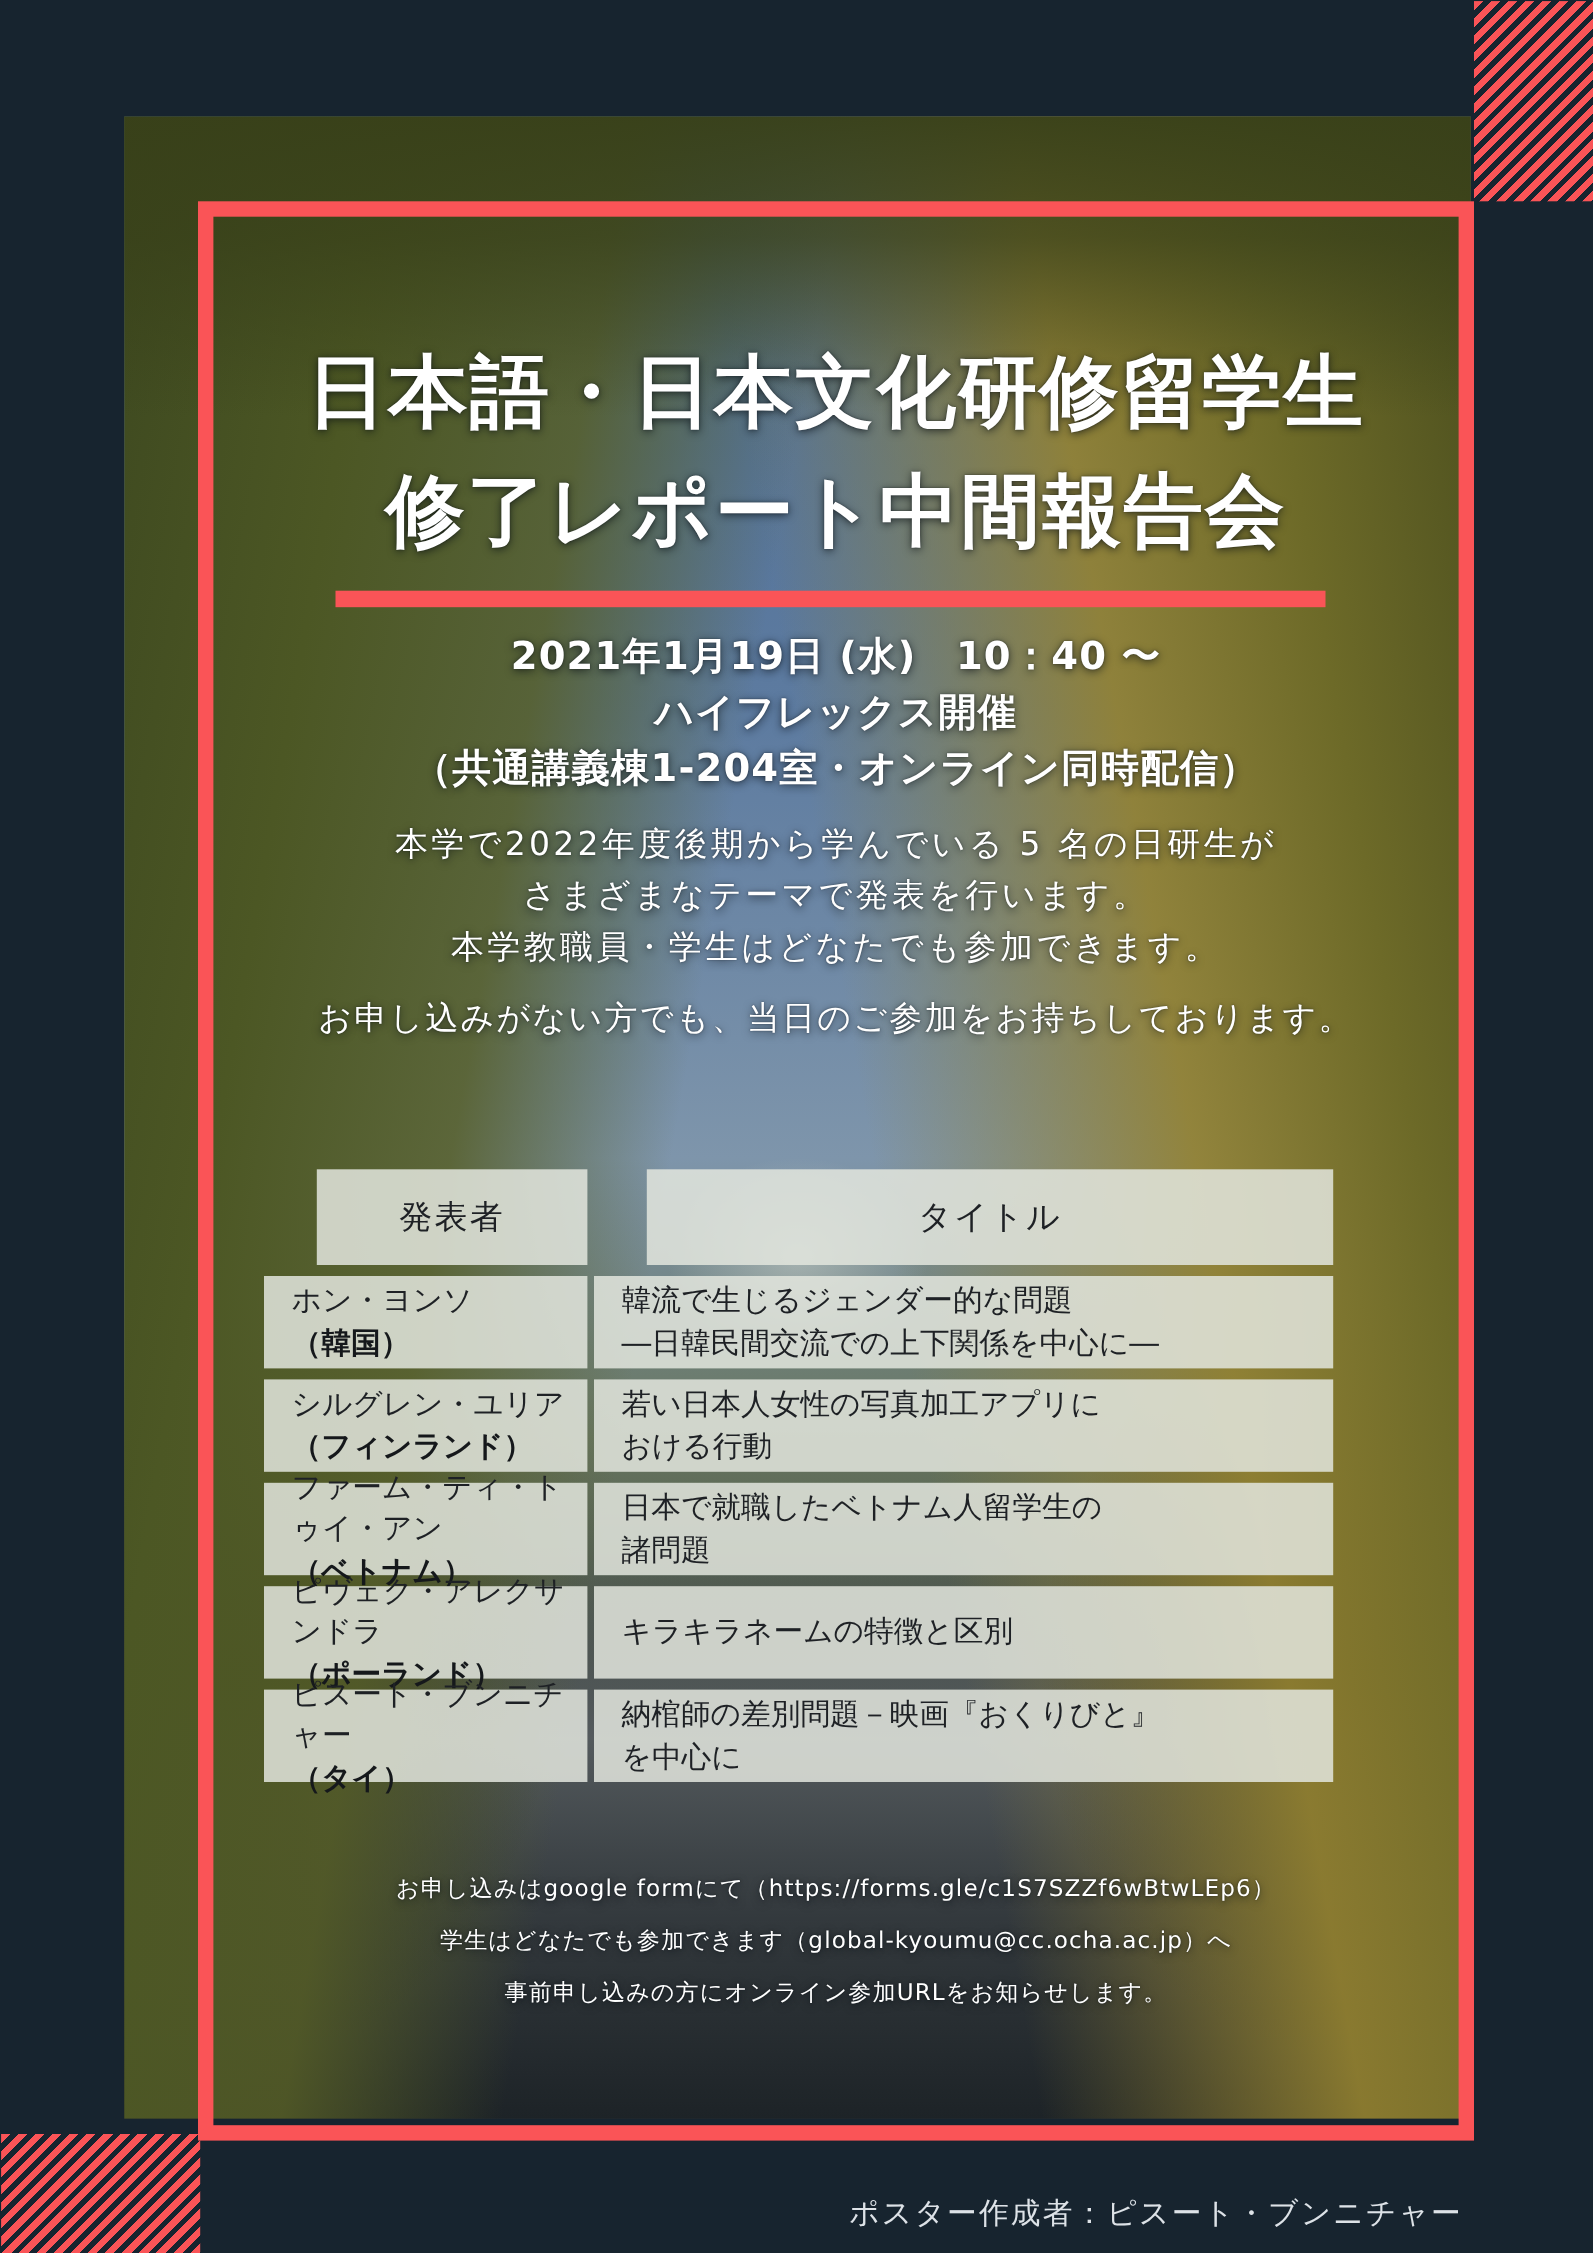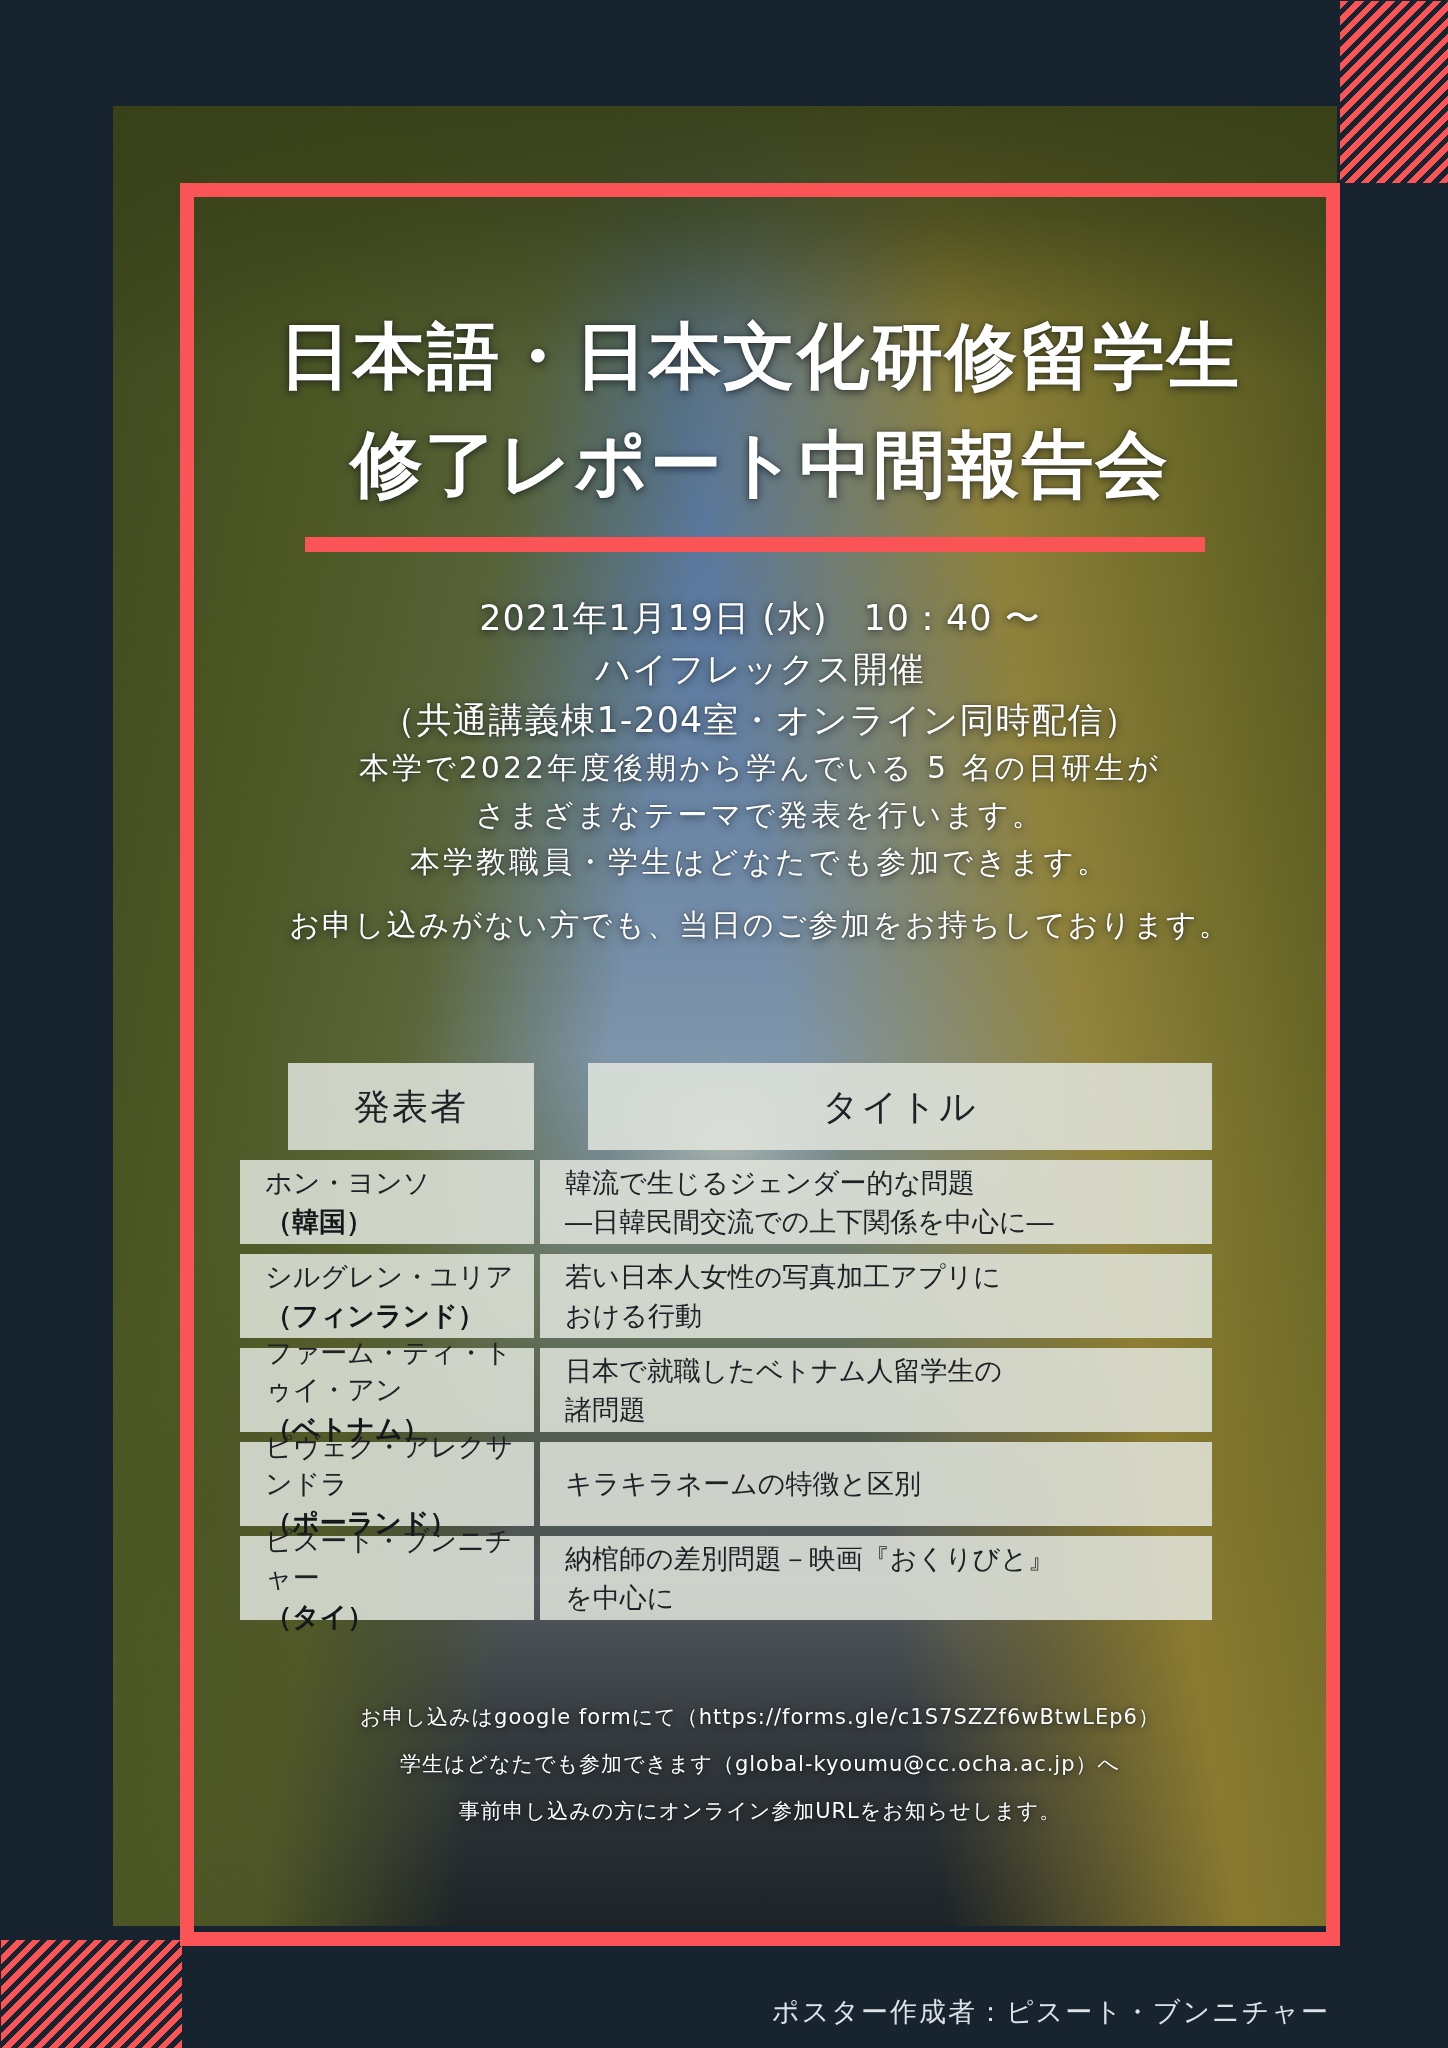--- a/index.html
+++ b/index.html
@@ -47,21 +47,21 @@
   }
 
   
   .block{
     position:absolute;left:207px;width:1104px;
     text-align:center;color:#ffffff;
     text-shadow:0 2px 8px rgba(8,14,20,0.65), 0 0 2px rgba(8,14,20,0.5);
   }
   .title-block{top:300px;font-size:72px;font-weight:800;line-height:106px;letter-spacing:2px;}
   .underline{position:absolute;left:304px;top:536px;width:900px;height:15px;background:var(--accent);}
-  .schedule-block{top:591px;font-size:35px;font-weight:400;line-height:49px;letter-spacing:1px;}
+  .schedule-block{top:570px;font-size:35px;font-weight:700;line-height:49px;letter-spacing:1px;}
   .intro-block{top:742px;font-size:30px;font-weight:400;line-height:45px;letter-spacing:3px;}
   .notice-walkin{top:903px;font-size:30px;letter-spacing:2px;}
   .notice-invite{top:988px;font-size:30px;letter-spacing:2px;}
   .apply-block{top:1692px;font-size:21px;line-height:45px;letter-spacing:1px;}
   .credit{
     position:absolute;top:1992px;right:118px;
     font-size:27px;color:#dde2e7;letter-spacing:2px;
   }
 
   
@@ -74,21 +74,21 @@
   }
   .cell{
     background:var(--cell);
     color:#1e2125;
     display:flex;flex-direction:column;justify-content:center;
     padding:0 18px 0 24px;
     font-size:27px;line-height:37px;
   }
   .cell.head{
     align-items:center;justify-content:center;padding:0;
-    font-size:36px;letter-spacing:2px;margin-left:48px;
+    font-size:30px;letter-spacing:2px;margin-left:48px;
   }
   .cell .country{font-weight:700;color:#15181b;}
   .cell .tline{display:block;}
 </style>
 </head>
 <body>
 
 <div class="poster">
 
   <div class="photo"></div>

